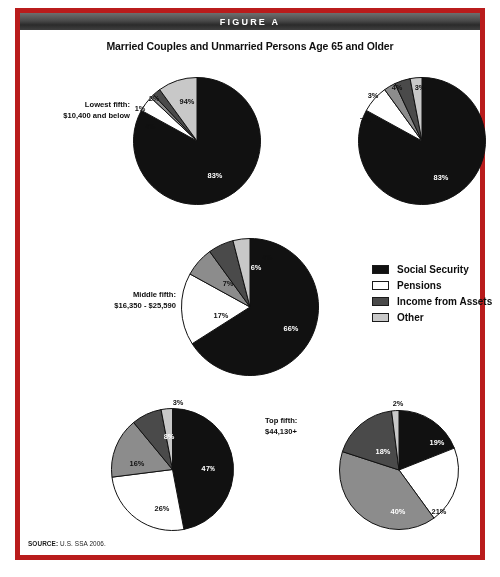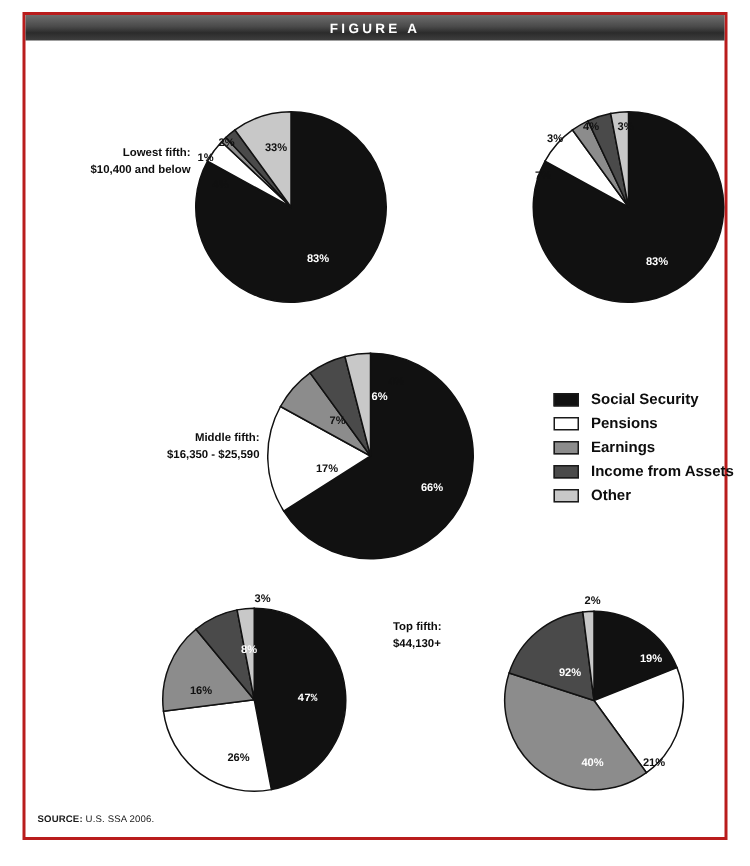--- a/index.html
+++ b/index.html
@@ -13,21 +13,21 @@
     font-family: "Liberation Sans", sans-serif;
     color: #111111;
     overflow: hidden;
   }
   #figure-frame {
     position: absolute;
     left: 15px;
     top: 8px;
     width: 470px;
     height: 552px;
-    border: 2px solid #b91c1c;
+    border: 5px solid #b91c1c;
     box-sizing: border-box;
     background: #ffffff;
   }
   #figure-header {
     position: absolute;
     left: 0;
     top: 0;
     width: 100%;
     height: 17px;
     background: linear-gradient(to bottom, #6e6e6e 0%, #4a4a4a 45%, #2b2b2b 70%, #3f3f3f 100%);
@@ -123,20 +123,21 @@
 </head>
 <body>
 
 <div id="figure-frame">
 
   <div id="figure-header">
     <span class="hdr-text">FIGURE A</span>
   </div>
 
   <div id="title-block">
+    <div class="t-line">Married Couples and Unmarried Persons Age 65 and Older</div>
   </div>
 
   <div class="chart" style="left:0px; top:60px; width:240px; height:150px;">
     <div class="cat-label right-align" style="left:0px; top:27px; width:110px;">
       <div>Lowest fifth:</div>
       <div>$10,400 and below</div>
     </div>
     <div class="pie-wrap" style="left:112px; top:3px;">
       <svg class="pie-svg" width="130" height="130" viewBox="0 0 130 130">
         <g>
@@ -145,21 +146,21 @@
             <path d="M 65 65 L 18.71049215874035 21.531258773528286 A 63.5 63.5 0 0 1 21.53125877352825 18.71049215874038 Z" fill="#8c8c8c" stroke="#111111" stroke-width="1"></path>
             <path d="M 65 65 L 21.53125877352825 18.71049215874038 A 63.5 63.5 0 0 1 27.67563647942795 13.627420857190842 Z" fill="#4a4a4a" stroke="#111111" stroke-width="1"></path>
             <path d="M 65 65 L 27.67563647942795 13.627420857190842 A 63.5 63.5 0 0 1 64.99999999999999 1.5 Z" fill="#c8c8c8" stroke="#111111" stroke-width="1"></path>
           </g>
       </svg>
     </div>
     <div class="slice-label on-dark" style="left:185px; top:102px;">83%</div>
     <div class="slice-label on-light" style="left:130px; top:53px;">4%</div>
     <div class="slice-label on-light" style="left:120px; top:35px;">1%</div>
     <div class="slice-label on-light" style="left:134px; top:25px;">2%</div>
-    <div class="slice-label on-light" style="left:167px; top:28px;">33%</div>
+    <div class="slice-label on-light" style="left:167px; top:28px;">94%</div>
   </div>
 
   <div class="chart" style="left:225px; top:60px; width:245px; height:150px;">
     <div class="pie-wrap" style="left:112px; top:3px;">
       <svg class="pie-svg" width="130" height="130" viewBox="0 0 130 130">
         <g>
             <path d="M 65 65 L 65 1.5 A 63.5 63.5 0 1 1 9.354525817214672 34.408641694541075 Z" fill="#111111" stroke="#111111" stroke-width="1"></path>
             <path d="M 65 65 L 9.354525817214672 34.408641694541075 A 63.5 63.5 0 0 1 27.67563647942795 13.627420857190842 Z" fill="#ffffff" stroke="#111111" stroke-width="1"></path>
             <path d="M 65 65 L 27.67563647942795 13.627420857190842 A 63.5 63.5 0 0 1 37.96301498561787 7.54348216840777 Z" fill="#8c8c8c" stroke="#111111" stroke-width="1"></path>
             <path d="M 65 65 L 37.96301498561787 7.54348216840777 A 63.5 63.5 0 0 1 53.10128652380643 2.6247595787282805 Z" fill="#4a4a4a" stroke="#111111" stroke-width="1"></path>
@@ -228,36 +229,32 @@
             <path d="M 61 61 L 116.32170091035096 39.096589115261665 A 59.5 59.5 0 0 1 95.97322251140216 109.13651116530937 Z" fill="#ffffff" stroke="#111111" stroke-width="1"></path>
             <path d="M 61 61 L 95.97322251140216 109.13651116530937 A 59.5 59.5 0 0 1 4.412137280438365 42.613488834690614 Z" fill="#8c8c8c" stroke="#111111" stroke-width="1"></path>
             <path d="M 61 61 L 4.412137280438365 42.613488834690614 A 59.5 59.5 0 0 1 53.54267260292393 1.9691752717885649 Z" fill="#4a4a4a" stroke="#111111" stroke-width="1"></path>
             <path d="M 61 61 L 53.54267260292393 1.9691752717885649 A 59.5 59.5 0 0 1 60.999999999999986 1.5 Z" fill="#c8c8c8" stroke="#111111" stroke-width="1"></path>
           </g>
       </svg>
     </div>
     <div class="slice-label on-dark" style="left:177px; top:59px;">19%</div>
     <div class="slice-label on-light" style="left:189px; top:128px;">21%</div>
     <div class="slice-label on-dark" style="left:138px; top:128px;">40%</div>
-    <div class="slice-label on-dark" style="left:123px; top:68px;">92%</div>
+    <div class="slice-label on-dark" style="left:123px; top:68px;">18%</div>
     <div class="slice-label on-light" style="left:148px; top:20px;">2%</div>
   </div>
 
   <div id="legend">
     <div class="legend-row">
       <span class="swatch" style="background: rgb(17, 17, 17);"></span>
       <span class="legend-text">Social Security</span>
     </div>
     <div class="legend-row">
       <span class="swatch" style="background: rgb(255, 255, 255);"></span>
       <span class="legend-text">Pensions</span>
-    </div>
-    <div class="legend-row">
-      <span class="swatch" style="background: rgb(140, 140, 140);"></span>
-      <span class="legend-text">Earnings</span>
     </div>
     <div class="legend-row">
       <span class="swatch" style="background: rgb(74, 74, 74);"></span>
       <span class="legend-text">Income from Assets</span>
     </div>
     <div class="legend-row">
       <span class="swatch" style="background: rgb(200, 200, 200);"></span>
       <span class="legend-text">Other</span>
     </div>
   </div>

